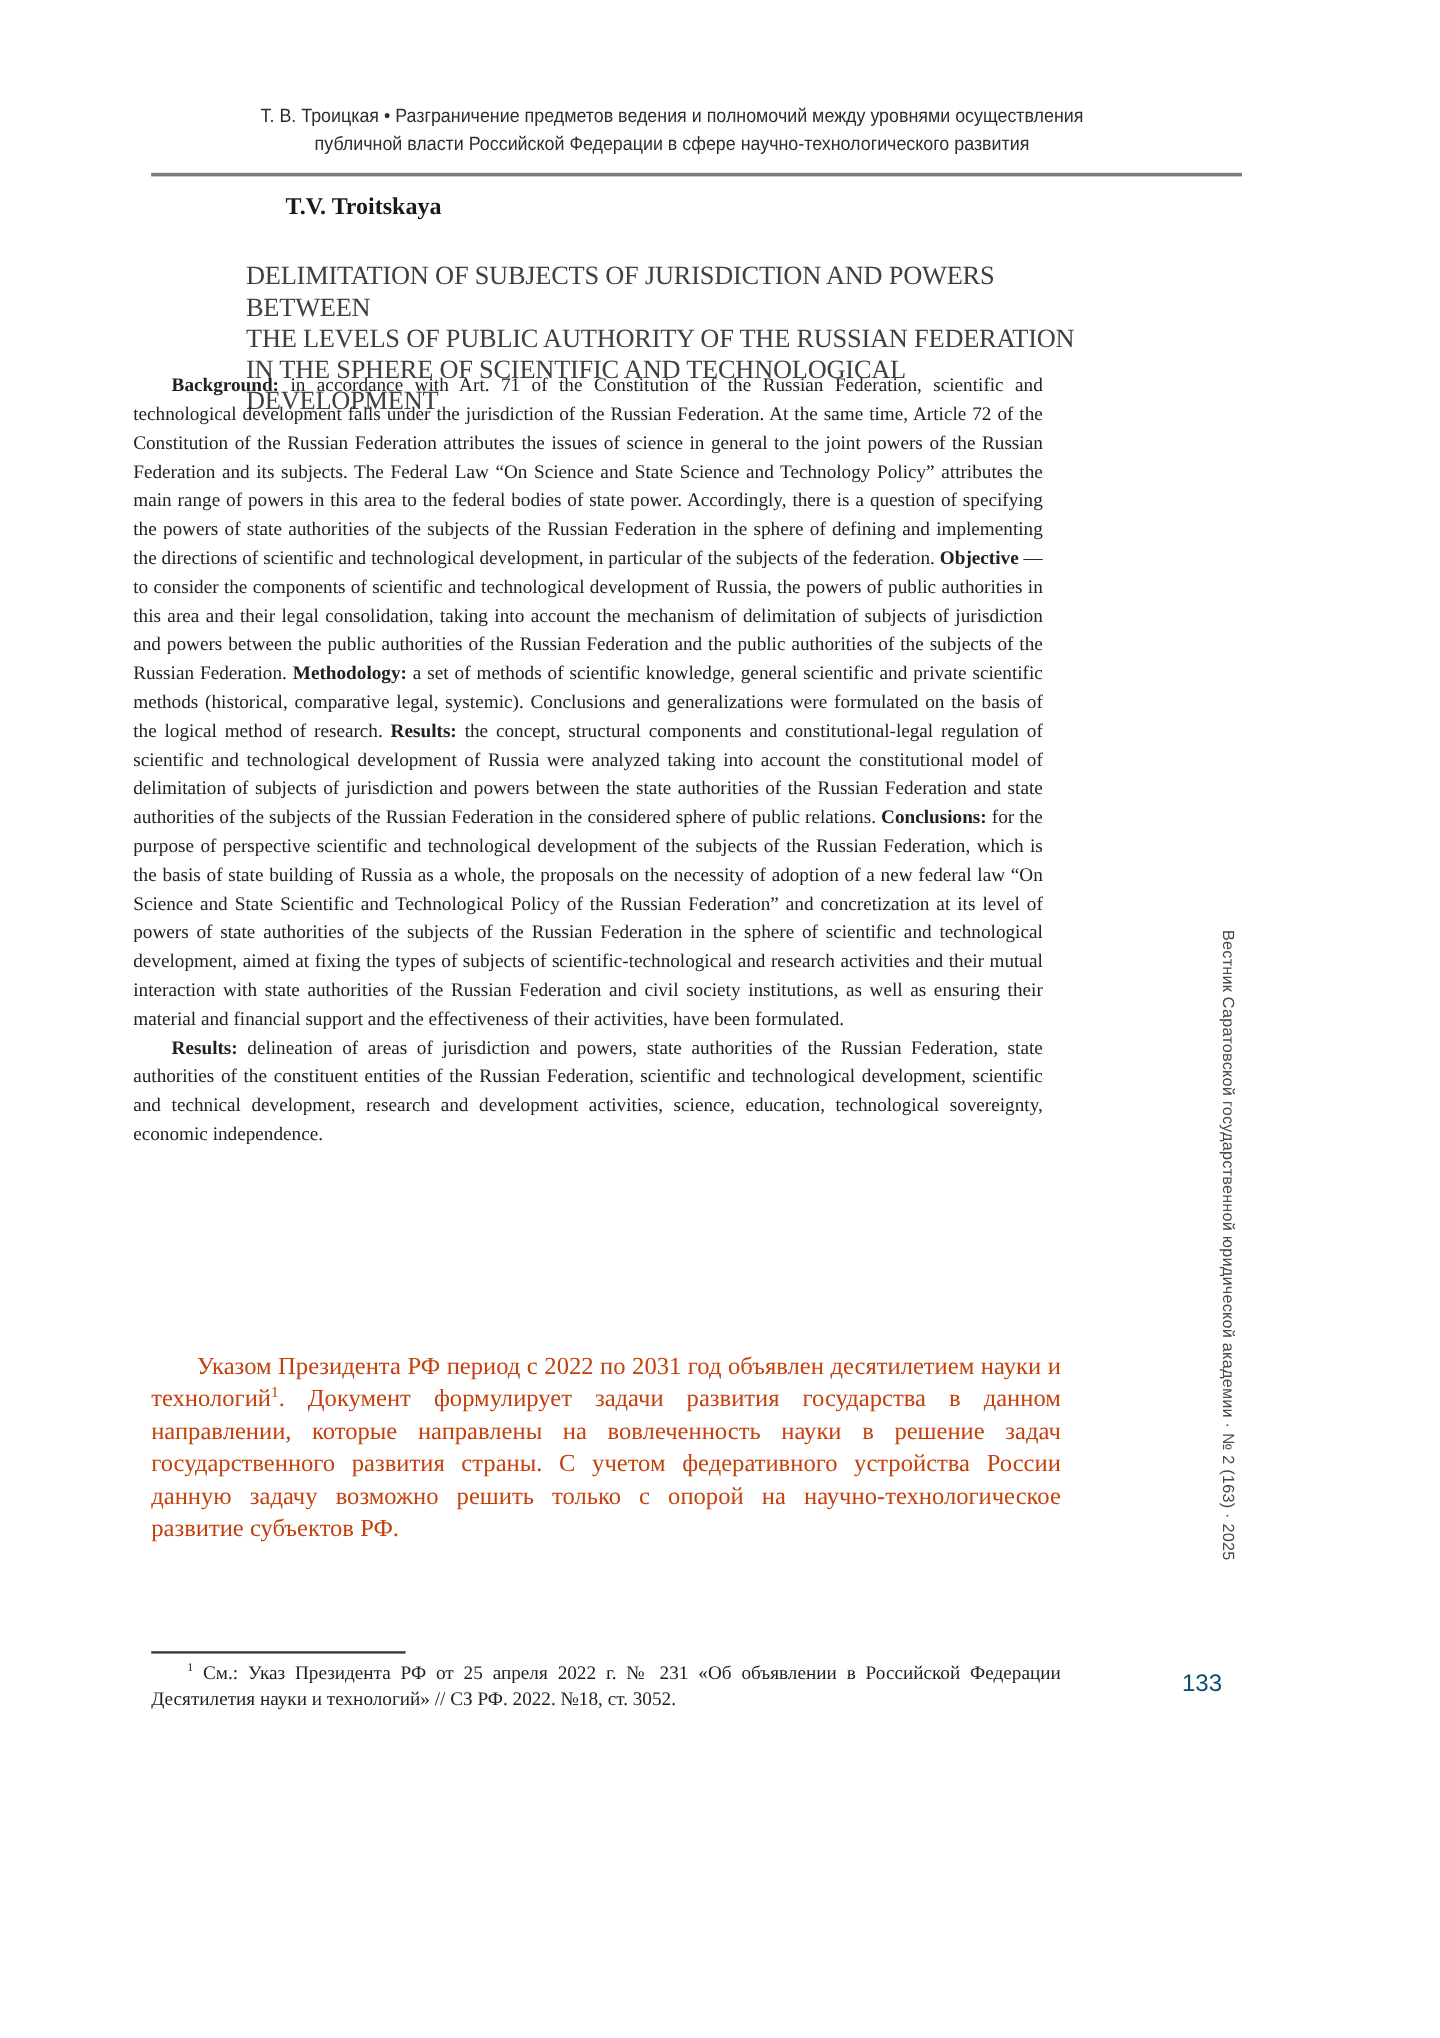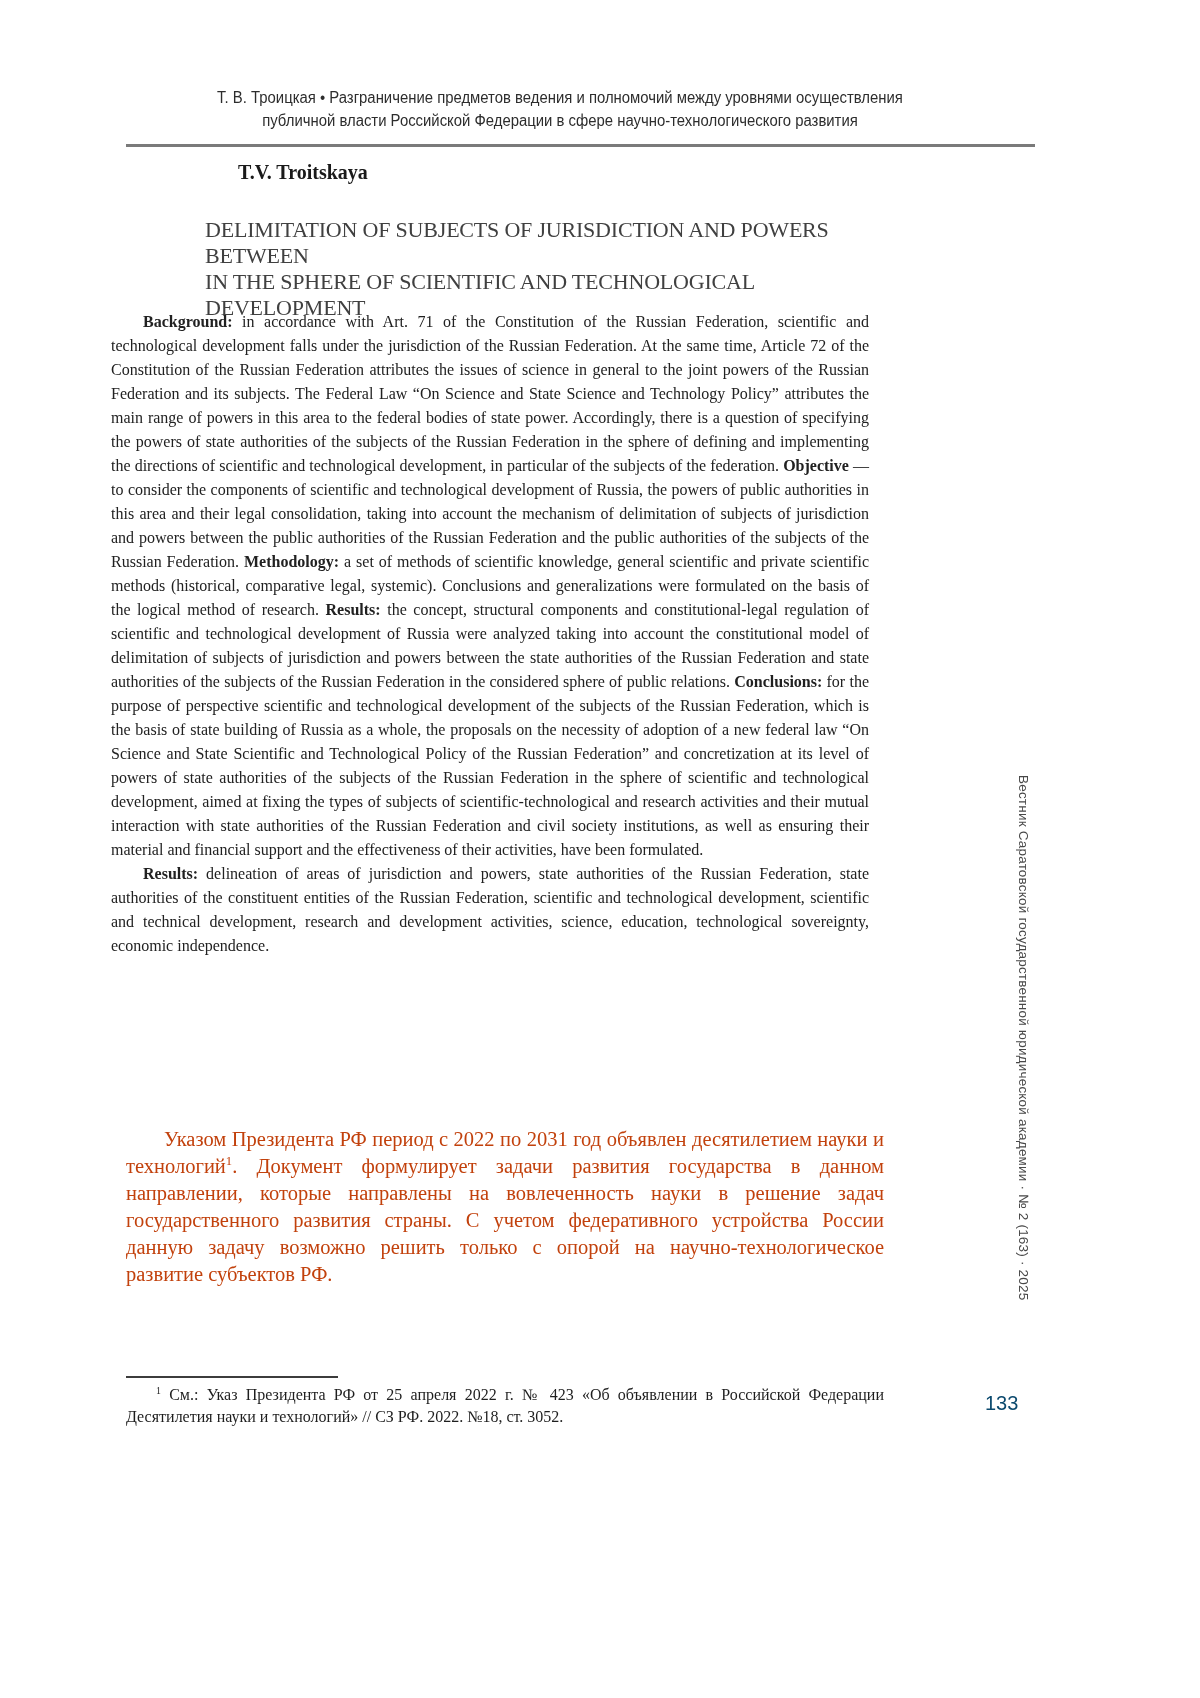--- a/index.html
+++ b/index.html
@@ -138,33 +138,34 @@
     <div>Т. В. Троицкая  •  Разграничение предметов ведения и полномочий между уровнями осуществления</div>
     <div>публичной власти Российской Федерации в сфере научно-технологического развития</div>
   </div>
 
   <div class="head-rule"></div>
 
   <div class="author">T.V. Troitskaya</div>
 
   <div class="title">
     <span>DELIMITATION OF SUBJECTS OF JURISDICTION AND POWERS BETWEEN</span>
+    <span>THE LEVELS OF PUBLIC AUTHORITY OF THE RUSSIAN FEDERATION</span>
     <span>IN THE SPHERE OF SCIENTIFIC AND TECHNOLOGICAL DEVELOPMENT</span>
   </div>
 
   <div class="abstract-block">
     <p><b>Background:</b><span> in accordance with Art. 71 of the Constitution of the Russian Federation, scientific and technological development falls under the jurisdiction of the Russian Federation. At the same time, Article 72 of the Constitution of the Russian Federation attributes the issues of science in general to the joint powers of the Russian Federation and its subjects. The Federal Law “On Science and State Science and Technology Policy” attributes the main range of powers in this area to the federal bodies of state power. Accordingly, there is a question of specifying the powers of state authorities of the subjects of the Russian Federation in the sphere of defining and implementing the directions of scientific and technological development, in particular of the subjects of the federation. </span><b>Objective</b><span> — to consider the components of scientific and technological development of Russia, the powers of public authorities in this area and their legal consolidation, taking into account the mechanism of delimitation of subjects of jurisdiction and powers between the public authorities of the Russian Federation and the public authorities of the subjects of the Russian Federation. </span><b>Methodology:</b><span> a set of methods of scientific knowledge, general scientific and private scientific methods (historical, comparative legal, systemic). Conclusions and generalizations were formulated on the basis of the logical method of research. </span><b>Results:</b><span> the concept, structural components and constitutional-legal regulation of scientific and technological development of Russia were analyzed taking into account the constitutional model of delimitation of subjects of jurisdiction and powers between the state authorities of the Russian Federation and state authorities of the subjects of the Russian Federation in the considered sphere of public relations. </span><b>Conclusions:</b><span> for the purpose of perspective scientific and technological development of the subjects of the Russian Federation, which is the basis of state building of Russia as a whole, the proposals on the necessity of adoption of a new federal law “On Science and State Scientific and Technological Policy of the Russian Federation” and concretization at its level of powers of state authorities of the subjects of the Russian Federation in the sphere of scientific and technological development, aimed at fixing the types of subjects of scientific-technological and research activities and their mutual interaction with state authorities of the Russian Federation and civil society institutions, as well as ensuring their material and financial support and the effectiveness of their activities, have been formulated.</span></p>
     <p><b>Results:</b><span> delineation of areas of jurisdiction and powers, state authorities of the Russian Federation, state authorities of the constituent entities of the Russian Federation, scientific and technological development, scientific and technical development, research and development activities, science, education, technological sovereignty, economic independence.</span></p>
   </div>
 
   <div class="body-block">
     <p><span>Указом Президента РФ период с 2022 по 2031 год объявлен десятилетием науки и технологий</span><sup class="fnref">1</sup><span>. Документ формулирует задачи развития государства в данном направлении, которые направлены на вовлеченность науки в решение задач государственного развития страны. С учетом федеративного устройства России данную задачу возможно решить только с опорой на научно-технологическое развитие субъектов РФ.</span></p>
   </div>
 
   <div class="footnote-rule"></div>
 
-  <p class="footnote"><sup class="fnref">1</sup><span>  См.: Указ Президента РФ от 25 апреля 2022 г. № 423 «Об объявлении в Российской Федерации Десятилетия науки и технологий» // СЗ РФ. 2022. №18, ст. 3052.</span></p>
+  <p class="footnote"><sup class="fnref">1</sup><span>  См.: Указ Президента РФ от 25 апреля 2022 г. № 231 «Об объявлении в Российской Федерации Десятилетия науки и технологий» // СЗ РФ. 2022. №18, ст. 3052.</span></p>
 
   <div class="sidebar-caption">Вестник Саратовской государственной юридической академии · № 2 (163) · 2025</div>
 
   <div class="page-number">133</div>
 
 </div>
 
 </body></html>

